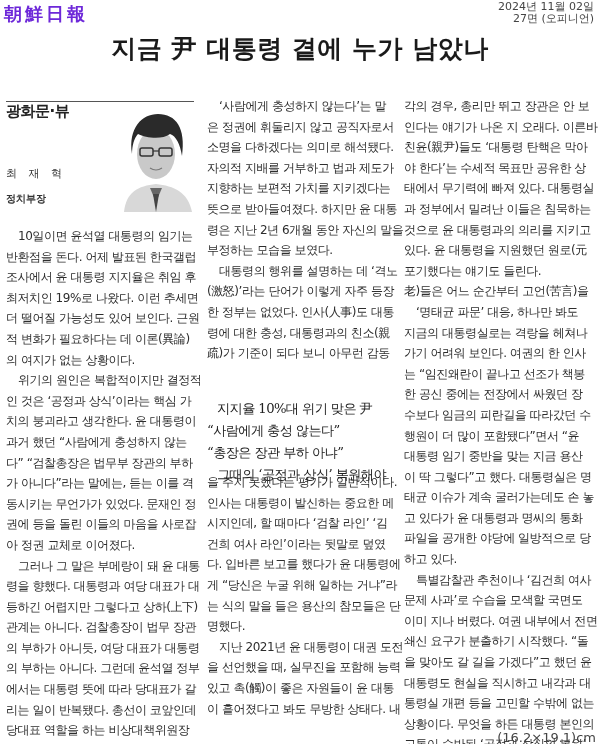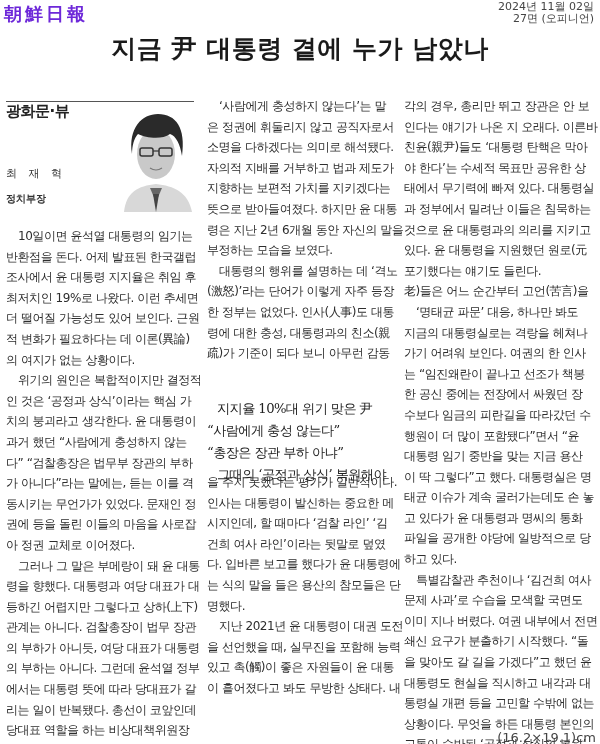--- a/index.html
+++ b/index.html
@@ -113,20 +113,21 @@
   <p>“총장은 장관 부하 아냐”</p>
   <p class="ind">그때의 ‘공정과 상식’ 복원해야</p>
 </div>
 
 <div class="col col2b">
   <p>을 주지 못했다는 평가가 일반적이다.</p>
   <p>인사는 대통령이 발신하는 중요한 메</p>
   <p>시지인데, 할 때마다 ‘검찰 라인’ ‘김</p>
   <p>건희 여사 라인’이라는 뒷말로 덮였</p>
   <p>다. 입바른 보고를 했다가 윤 대통령에</p>
+  <p>게 “당신은 누굴 위해 일하는 거냐”라</p>
   <p>는 식의 말을 들은 용산의 참모들은 단</p>
   <p>명했다.</p>
   <p class="indent">지난 2021년 윤 대통령이 대권 도전</p>
   <p>을 선언했을 때, 실무진을 포함해 능력</p>
   <p>있고 촉(觸)이 좋은 자원들이 윤 대통</p>
   <p>이 흩어졌다고 봐도 무방한 상태다. 내</p>
 </div>
 
 <div class="col col3">
   <p>각의 경우, 총리만 뛰고 장관은 안 보</p>

